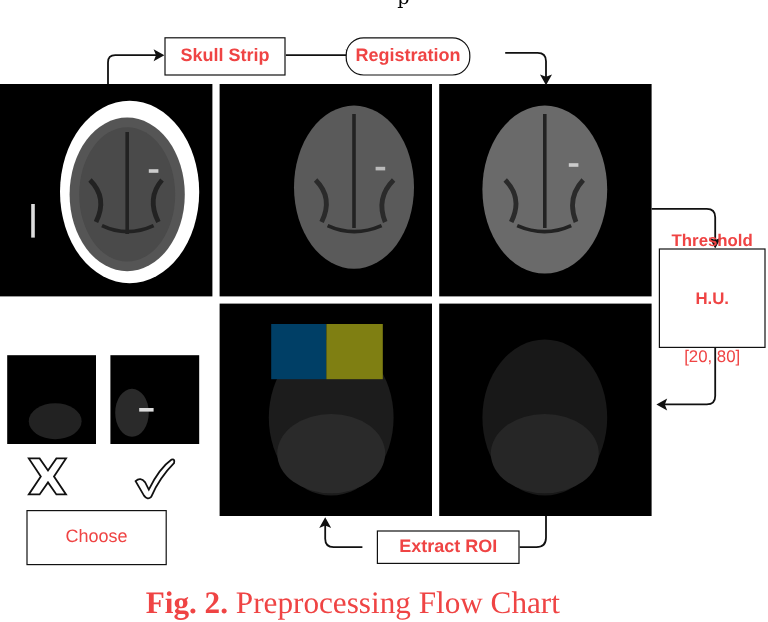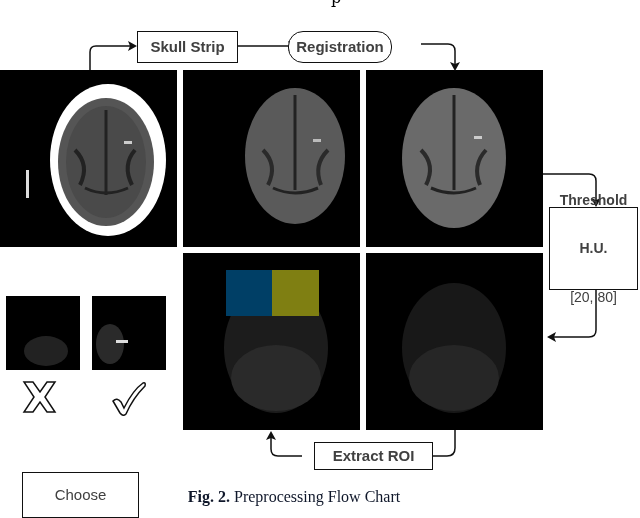--- a/index.html
+++ b/index.html
@@ -1,21 +1,21 @@
 <!DOCTYPE html>
 <html><head>
 <meta charset="utf-8">
 <style>
   html, body { margin:0; padding:0; background:#fff; }
   body { width:640px; height:518px; position:relative; overflow:hidden; font-family:"Liberation Sans", sans-serif; }
   .cut-glyph { position:absolute; left:331px; top:-12px; font-family:"DejaVu Serif", serif; font-size:16px; color:#000; }
   .panel { position:absolute; background:#000; overflow:hidden; }
-  .box { position:absolute; background:#fff; border:1.5px solid #111; box-sizing:border-box; display:flex; align-items:center; justify-content:center; text-align:center; font-weight:bold; color:#404040; line-height:1.15; }
+  .box { position:absolute; background:#fff; border:1.5px solid #111; box-sizing:border-box; display:flex; align-items:center; justify-content:center; text-align:center; font-weight:bold; color:#ef4444; line-height:1.15; }
   svg.overlay { position:absolute; left:0; top:0; }
-  .caption { position:absolute; left:0; width:588px; top:488px; text-align:center; font-family:"Liberation Serif", serif; font-size:16px; color:#0f172a; }
+  .caption { position:absolute; left:0; width:588px; top:488px; text-align:center; font-family:"Liberation Serif", serif; font-size:26px; color:#ef4444; }
   .caption b { font-weight:bold; }
   .thumb { position:absolute; background:#000; overflow:hidden; }
   .roi { position:absolute; }
 </style>
 </head>
 <body>
 
 <div class="cut-glyph">p</div>
 
 <div class="panel" style="left:0;top:70px;width:177px;height:177px;">
@@ -114,20 +114,20 @@
   <span>Registration</span>
 </div>
 <div class="box" style="left:549px;top:207px;width:89px;height:83px;font-size:14px;flex-direction:column;gap:32px;">
   <span>Threshold</span>
   <span>H.U.</span>
   <span style="font-weight:normal;">[20, 80]</span>
 </div>
 <div class="box" style="left:302px;top:442px;width:119px;height:28px;font-size:15px;margin-left:12px;">
   <span>Extract ROI</span>
 </div>
-<div class="box" style="left:22px;top:425px;width:117px;height:46px;font-size:15px;flex-direction:column;font-weight:normal;margin-top:47px;">
+<div class="box" style="left:22px;top:425px;width:117px;height:46px;font-size:15px;flex-direction:column;font-weight:normal;">
   <span>Choose</span>
 </div>
 
 <div class="caption">
   <b>Fig. 2.</b>
   <span>Preprocessing Flow Chart</span>
 </div>
 
 </body></html>

